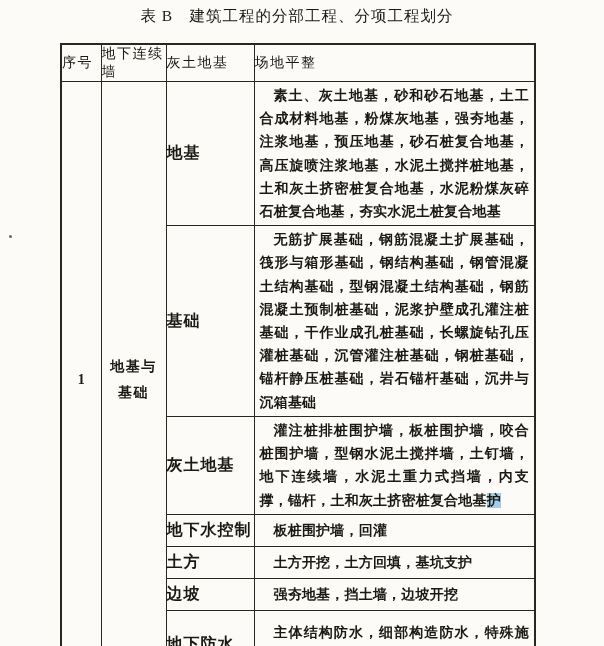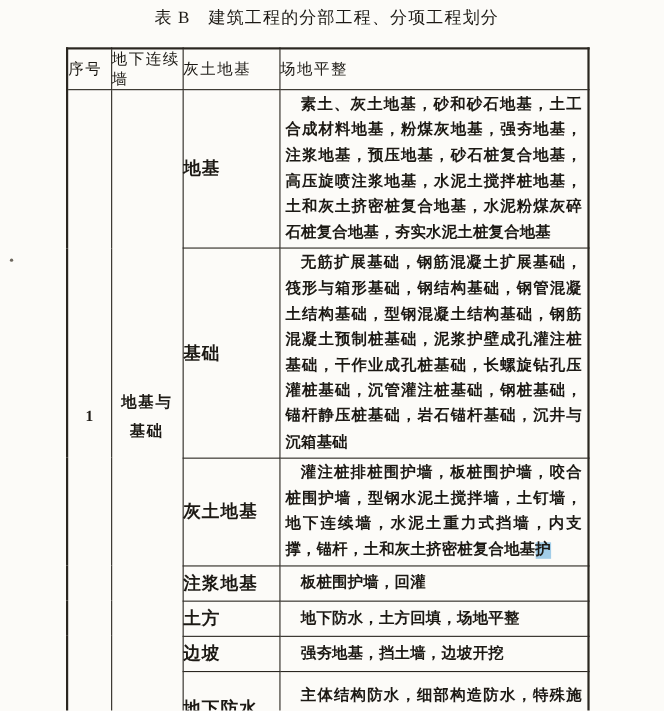--- a/index.html
+++ b/index.html
@@ -129,29 +129,29 @@
         <p>无筋扩展基础，钢筋混凝土扩展基础，筏形与箱形基础，钢结构基础，钢管混凝土结构基础，型钢混凝土结构基础，钢筋混凝土预制桩基础，泥浆护壁成孔灌注桩基础，干作业成孔桩基础，长螺旋钻孔压灌桩基础，沉管灌注桩基础，钢桩基础，锚杆静压桩基础，岩石锚杆基础，沉井与沉箱基础</p>
       </td>
     </tr>
     <tr class="r3">
       <td class="sub-cell">灰土地基</td>
       <td class="items-cell">
         <p><span>灌注桩排桩围护墙，板桩围护墙，咬合桩围护墙，型钢水泥土搅拌墙，土钉墙，地下连续墙，水泥土重力式挡墙，内支撑，锚杆，土和灰土挤密桩复合地基</span><span class="hl">护</span></p>
       </td>
     </tr>
     <tr class="r4">
-      <td class="sub-cell">注浆地基</td>
+      <td class="sub-cell">地下水控制</td>
       <td class="items-cell">
         <p>板桩围护墙，回灌</p>
       </td>
     </tr>
     <tr class="r5">
       <td class="sub-cell">土方</td>
       <td class="items-cell">
-        <p>地下防水，土方回填，场地平整</p>
+        <p>土方开挖，土方回填，基坑支护</p>
       </td>
     </tr>
     <tr class="r6">
       <td class="sub-cell">边坡</td>
       <td class="items-cell">
         <p>强夯地基，挡土墙，边坡开挖</p>
       </td>
     </tr>
     <tr class="r7">
       <td class="sub-cell">地下防水</td>

